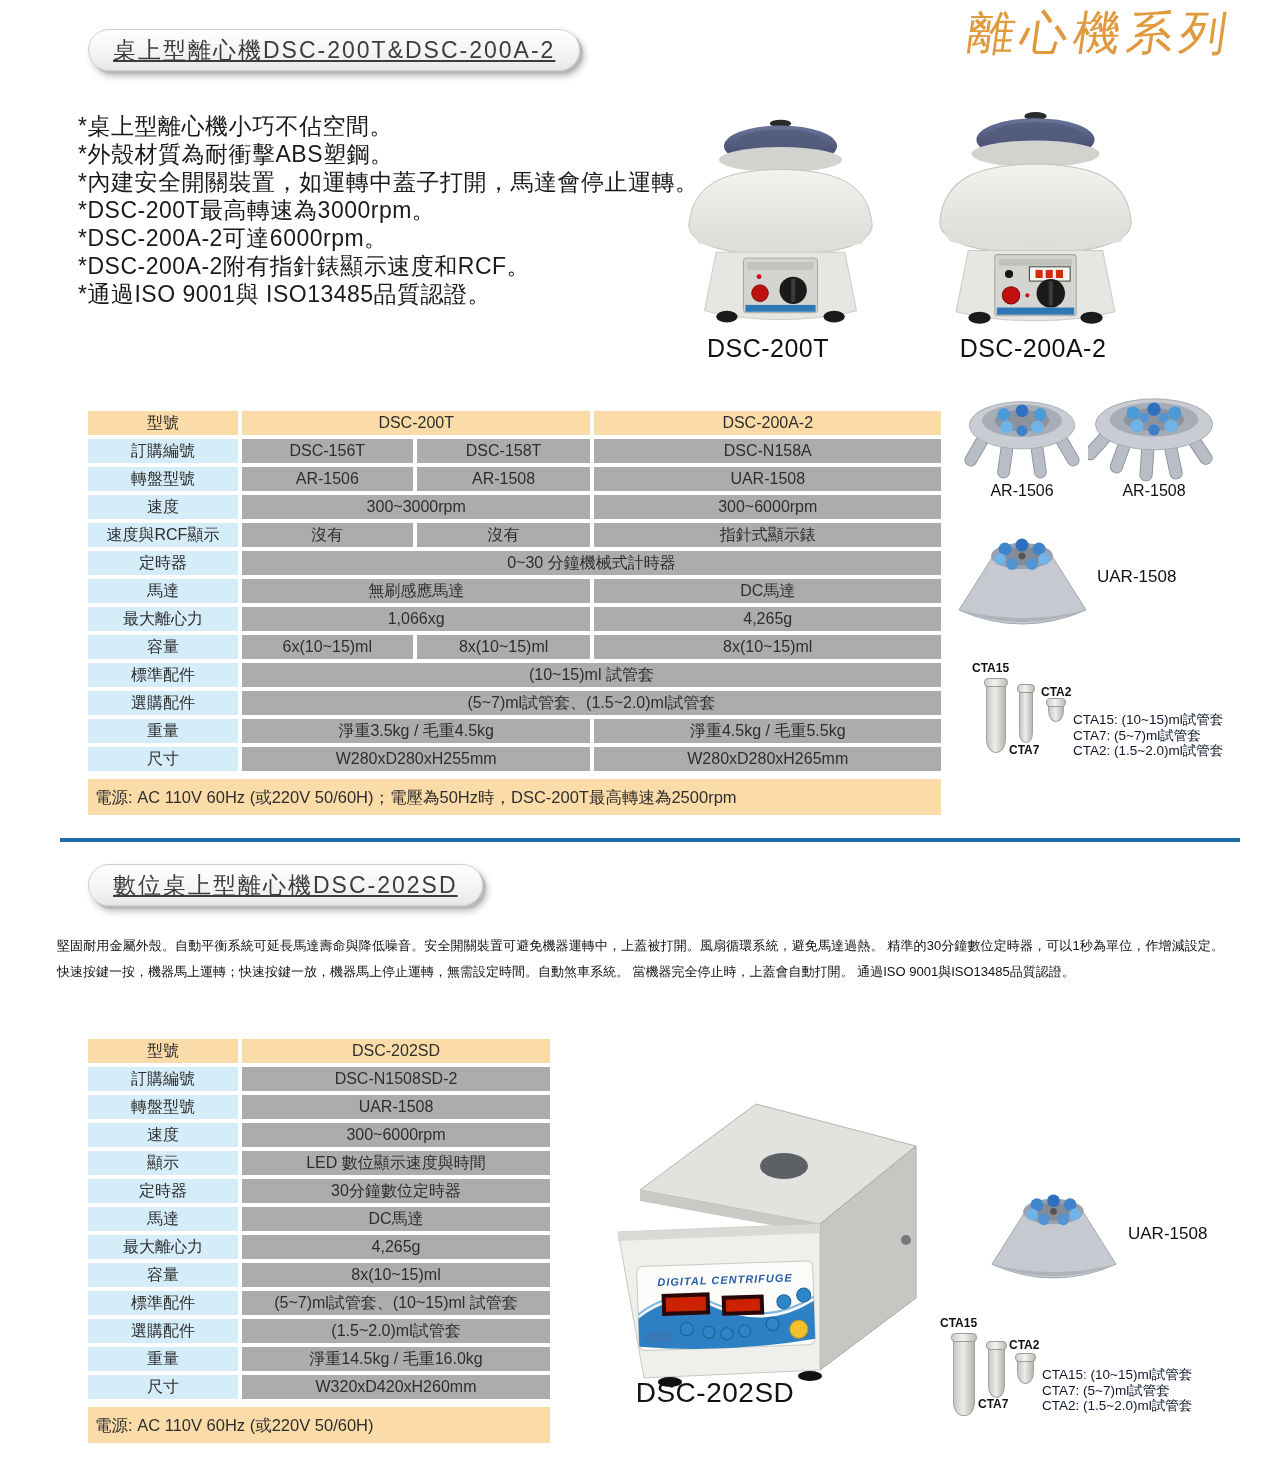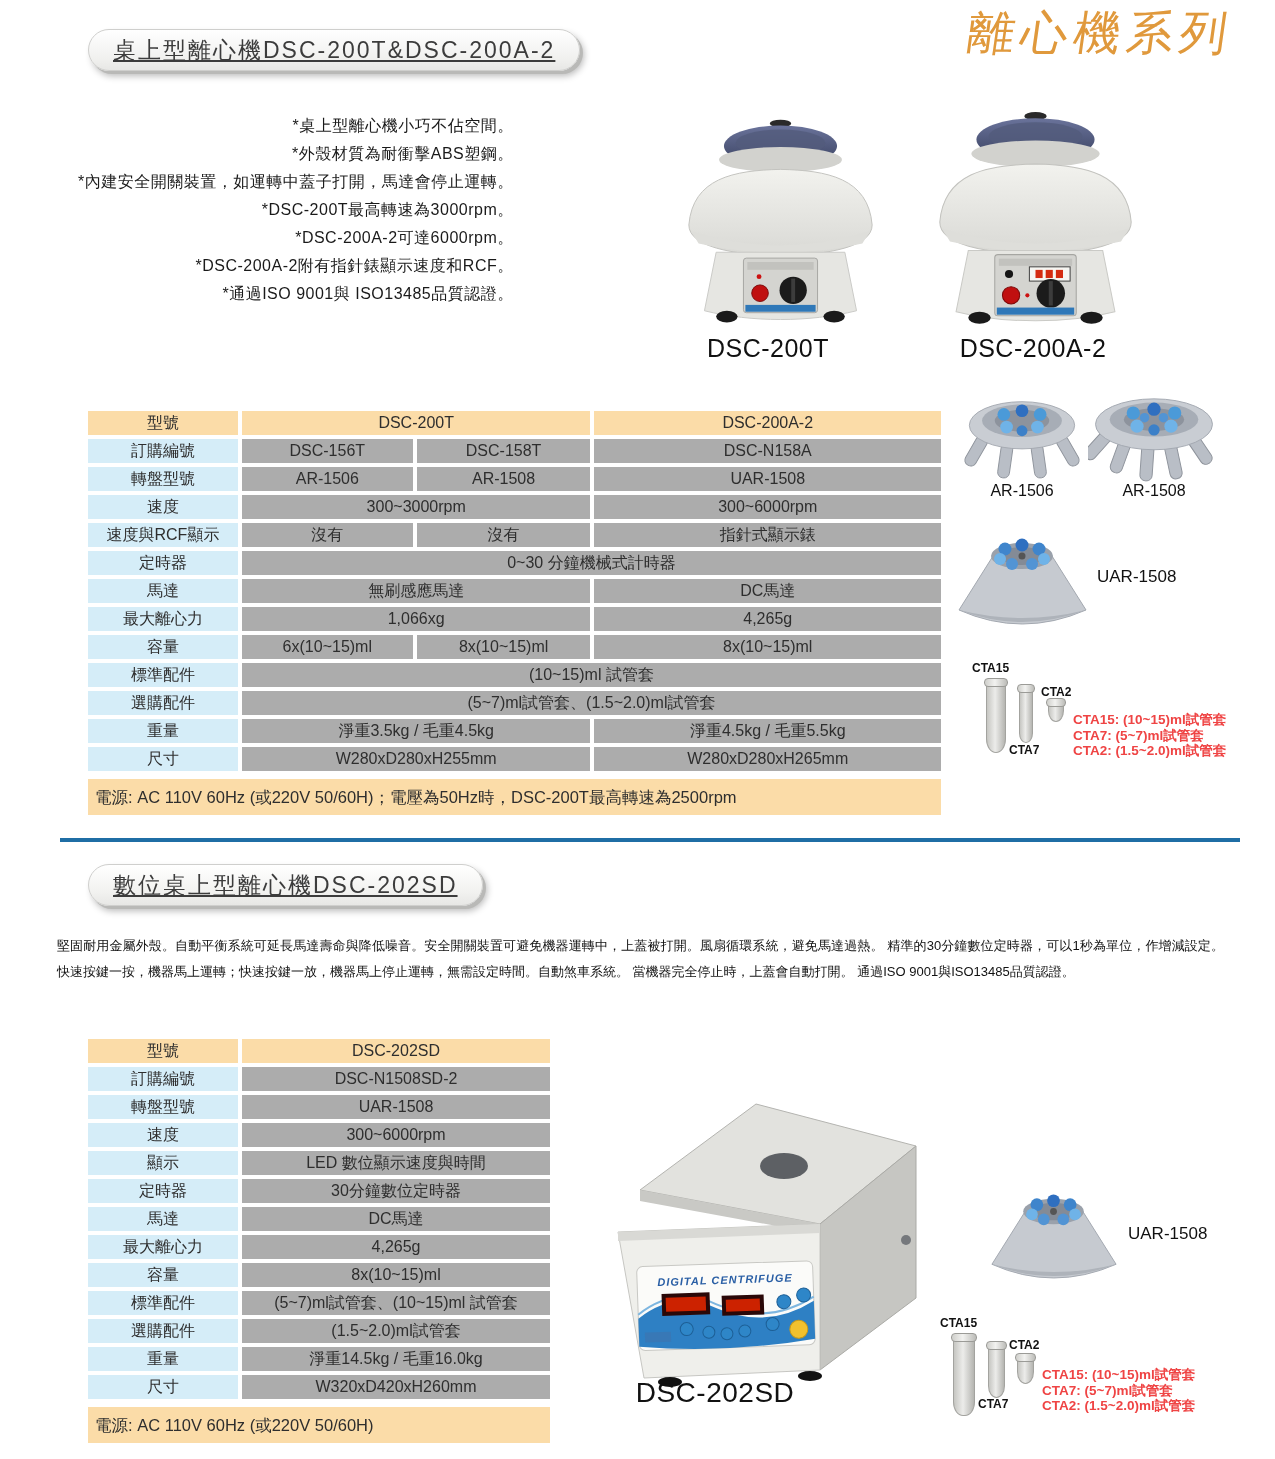--- a/index.html
+++ b/index.html
@@ -7,21 +7,21 @@
   #page { position:relative; width:1275px; height:1459px; background:#ffffff; margin:0 auto; overflow:hidden; }
 
   .pill { position:absolute; background:linear-gradient(180deg,#ffffff 0%,#f1f1ef 70%,#e7e7e5 100%);
     border:1px solid #cfcfcd; border-radius:26px; padding:0 24px; height:42px; line-height:40px;
     font-size:23px; letter-spacing:2px; color:#3c3c3c; font-weight:500;
     box-shadow:3px 3px 0 #b9b9b7, 4px 5px 7px rgba(0,0,0,.28); white-space:nowrap;text-decoration:underline; }
 
   .series-title { position:absolute; left:968px; top:2px; width:300px; font-size:47px; color:#e0993c;
     letter-spacing:6px; transform:skewX(-8deg); font-weight:400; }
 
-  .features { position:absolute; left:78px; top:112px; font-size:16px; color:#1a1a1a; line-height:28px; letter-spacing:.5px;text-align:right;}
+  .features { position:absolute; left:78px; top:112px; font-size:23px; color:#1a1a1a; line-height:28px; letter-spacing:.5px;}
 
   .prod-label { position:absolute; font-size:25px; color:#111; text-align:center; letter-spacing:.5px; }
   .prod-label.big { font-size:28px; }
 
   
   .tblwrap { position:absolute;margin-top:8px; }
   table.spec { border-collapse:separate; border-spacing:4px; margin:-4px -4px 0 -4px; table-layout:fixed; }
   table.spec td { height:24px; text-align:center; vertical-align:middle; font-size:16px; color:#2e2e2e;
     overflow:hidden; white-space:nowrap; padding:0 2px; }
   td.lbl { background:#d5edf8; }
@@ -32,21 +32,21 @@
 
   .divider { position:absolute; left:60px; top:838px; width:1180px; height:4px; background:#1f6ea5; }
 
   .desc { position:absolute; left:57px; top:933px; width:1167px; font-size:13px; line-height:25.5px;
     color:#111; text-align:justify; }
 
   .rotor-label { position:absolute; font-size:16px; color:#111; text-align:center; }
   .rotor-label.side { font-size:17px; text-align:left; }
 
   .cta-label { position:absolute; font-size:12px; font-weight:700; color:#111; }
-  .legend { position:absolute; font-size:13.5px; font-weight:700; color:#ef4444; line-height:15.5px; white-space:nowrap; }
+  .legend { position:absolute; font-size:13.5px; font-weight:400; color:#0f172a; line-height:15.5px; white-space:nowrap; }
 
   .tube { position:absolute; background:linear-gradient(90deg,#c6c6c2,#ececea 45%,#b5b5b1);
     border:1px solid #a3a39f; border-radius:6px 6px 10px 10px / 3px 3px 14px 14px; }
   .tube::before { content:""; position:absolute; left:-3px; right:-3px; top:-2px; height:7px;
     background:linear-gradient(90deg,#cfcfcb,#f2f2f0 45%,#bcbcb8); border:1px solid #9b9b97; border-radius:4px; }
   svg { display:block; }
 </style>
 </head>
 <body>
 

